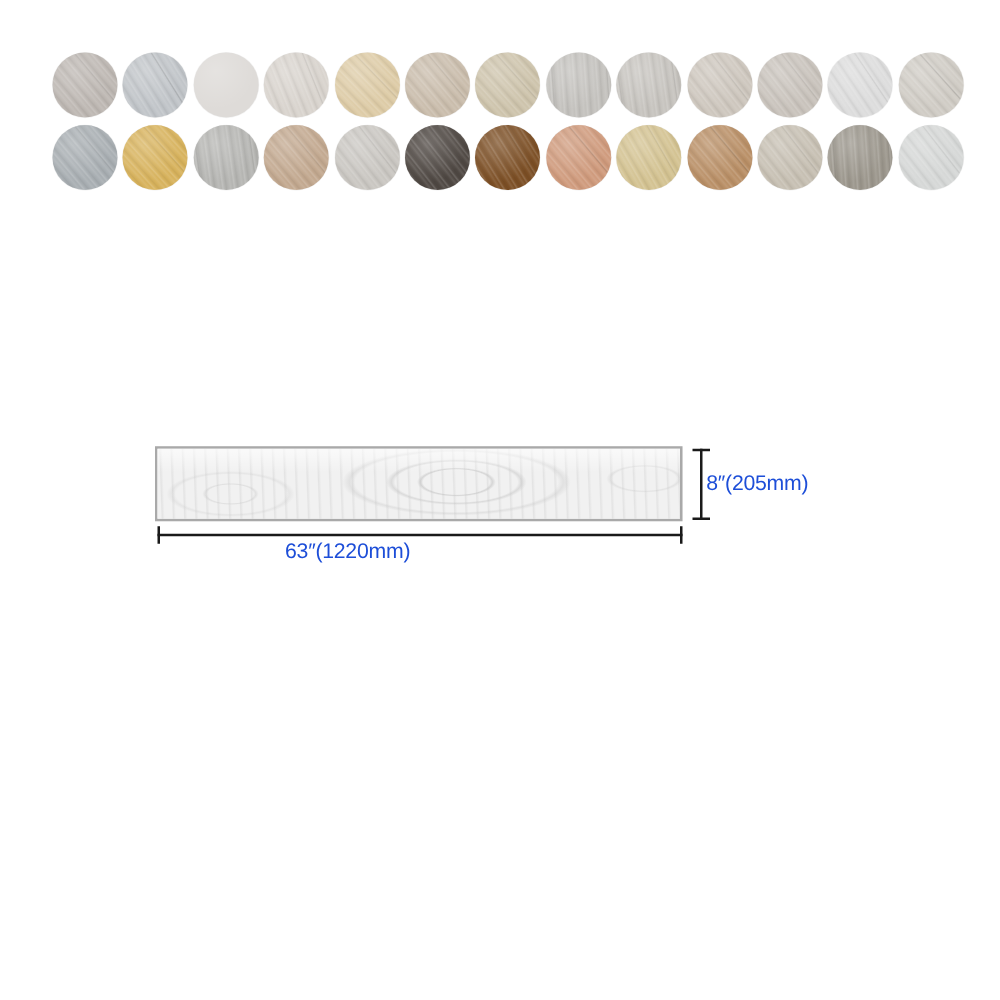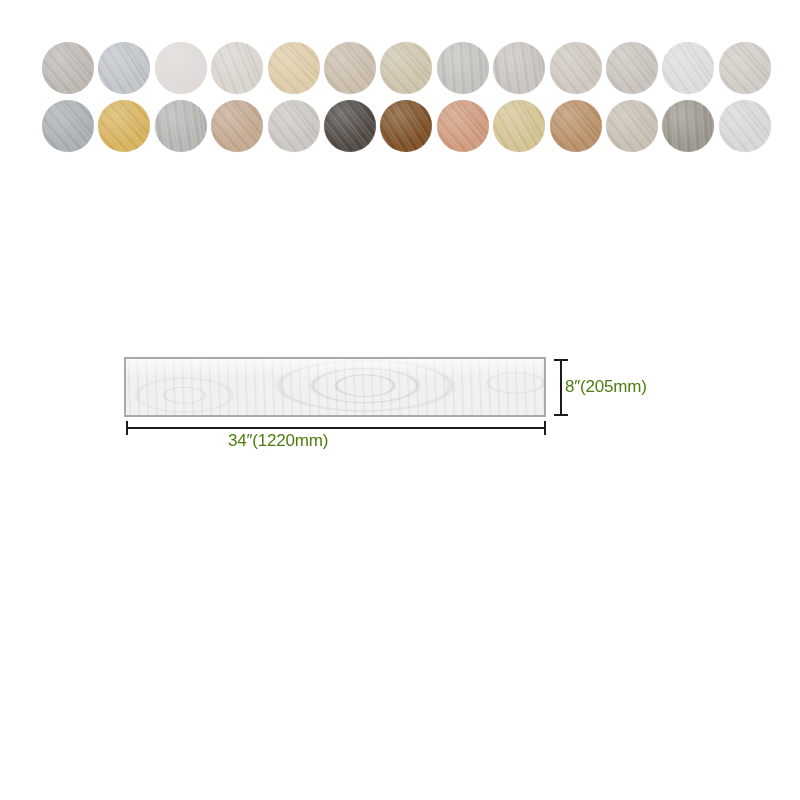--- a/index.html
+++ b/index.html
@@ -146,21 +146,21 @@
   .dim-line { position: absolute; background: #1a1a1a; }
   #dim-h-line  { left: 126px; top: 427px; width: 420px; height: 2px; }
   #dim-h-capL  { left: 126px; top: 421px; width: 2px; height: 14px; }
   #dim-h-capR  { left: 544px; top: 421px; width: 2px; height: 14px; }
   #dim-v-line  { left: 560px; top: 359px; width: 2px; height: 57px; }
   #dim-v-capT  { left: 554px; top: 359px; width: 14px; height: 2px; }
   #dim-v-capB  { left: 554px; top: 414px; width: 14px; height: 2px; }
 
   .dim-label {
     position: absolute;
-    color: #4d7c0f;
+    color: #1d4ed8;
     font-family: "Liberation Sans", sans-serif;
     font-size: 17px;
     letter-spacing: -0.2px;
     white-space: nowrap;
   }
   #dim-label-width  { left: 228px; top: 431px; }
   #dim-label-height { left: 565px; top: 377px; }
 </style>
 </head>
 <body>
@@ -304,16 +304,16 @@
   </div>
 
   <div class="dim-line" id="dim-h-line"></div>
   <div class="dim-line" id="dim-h-capL"></div>
   <div class="dim-line" id="dim-h-capR"></div>
 
   <div class="dim-line" id="dim-v-line"></div>
   <div class="dim-line" id="dim-v-capT"></div>
   <div class="dim-line" id="dim-v-capB"></div>
 
-  <div class="dim-label" id="dim-label-width">34″(1220mm)</div>
+  <div class="dim-label" id="dim-label-width">63″(1220mm)</div>
 
   <div class="dim-label" id="dim-label-height">8″(205mm)</div>
 </div>
 
 </body></html>

